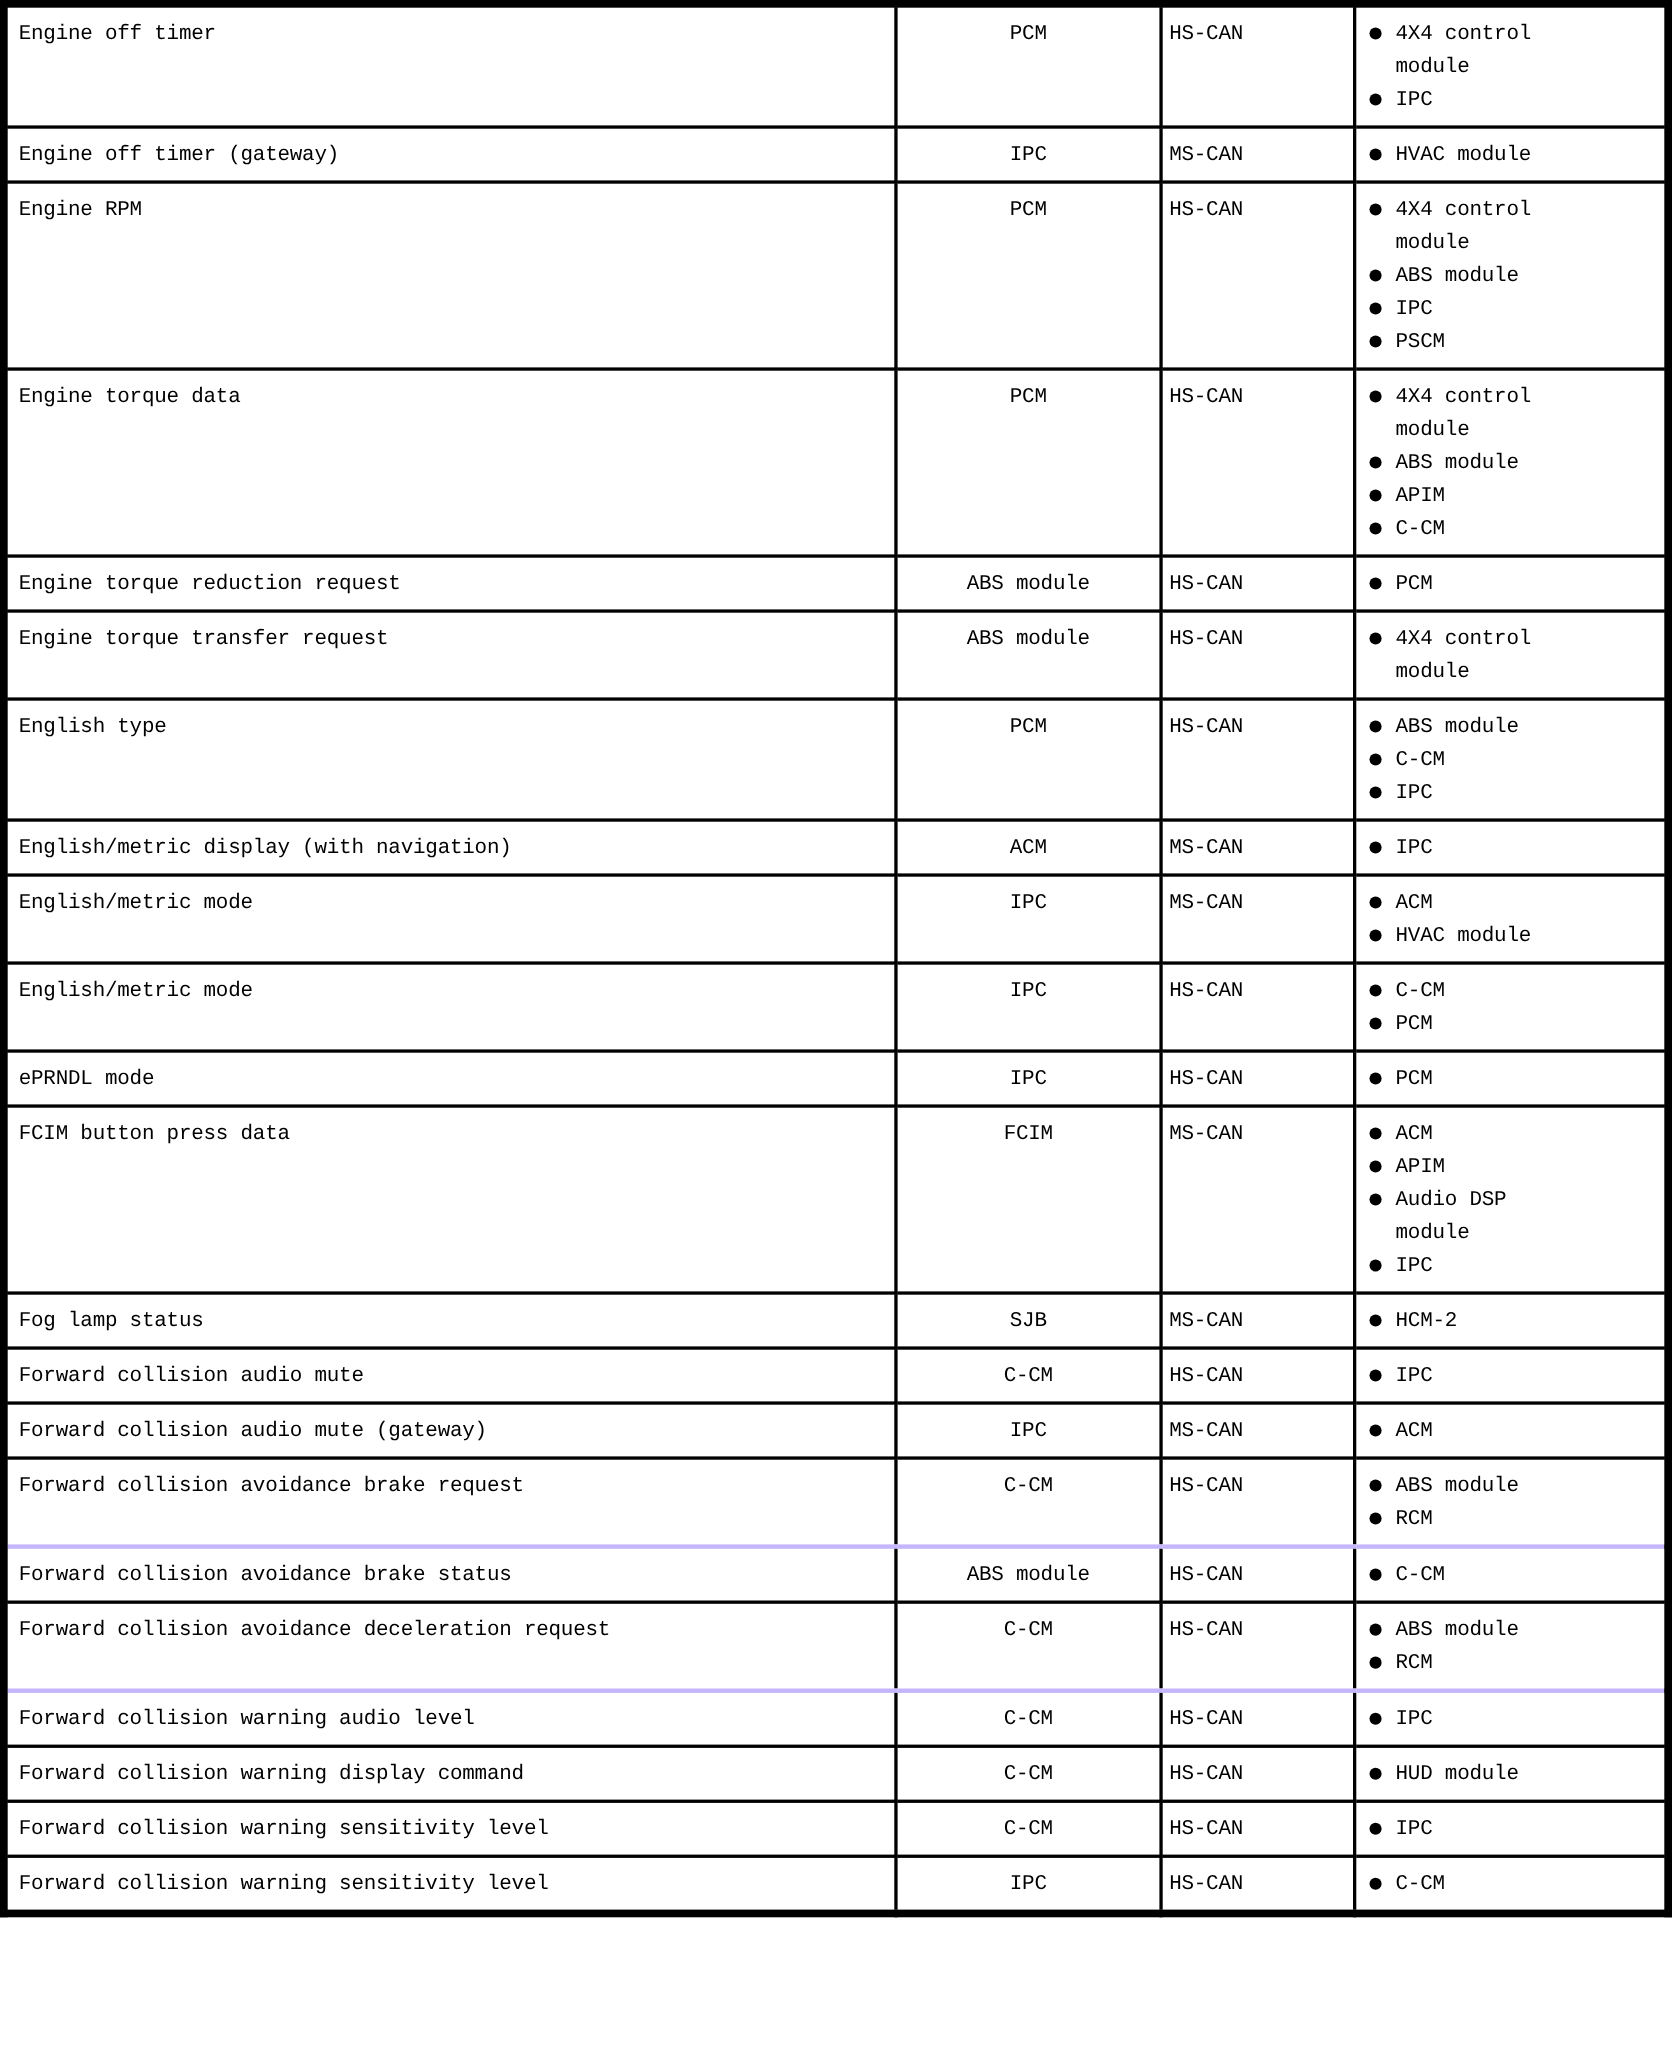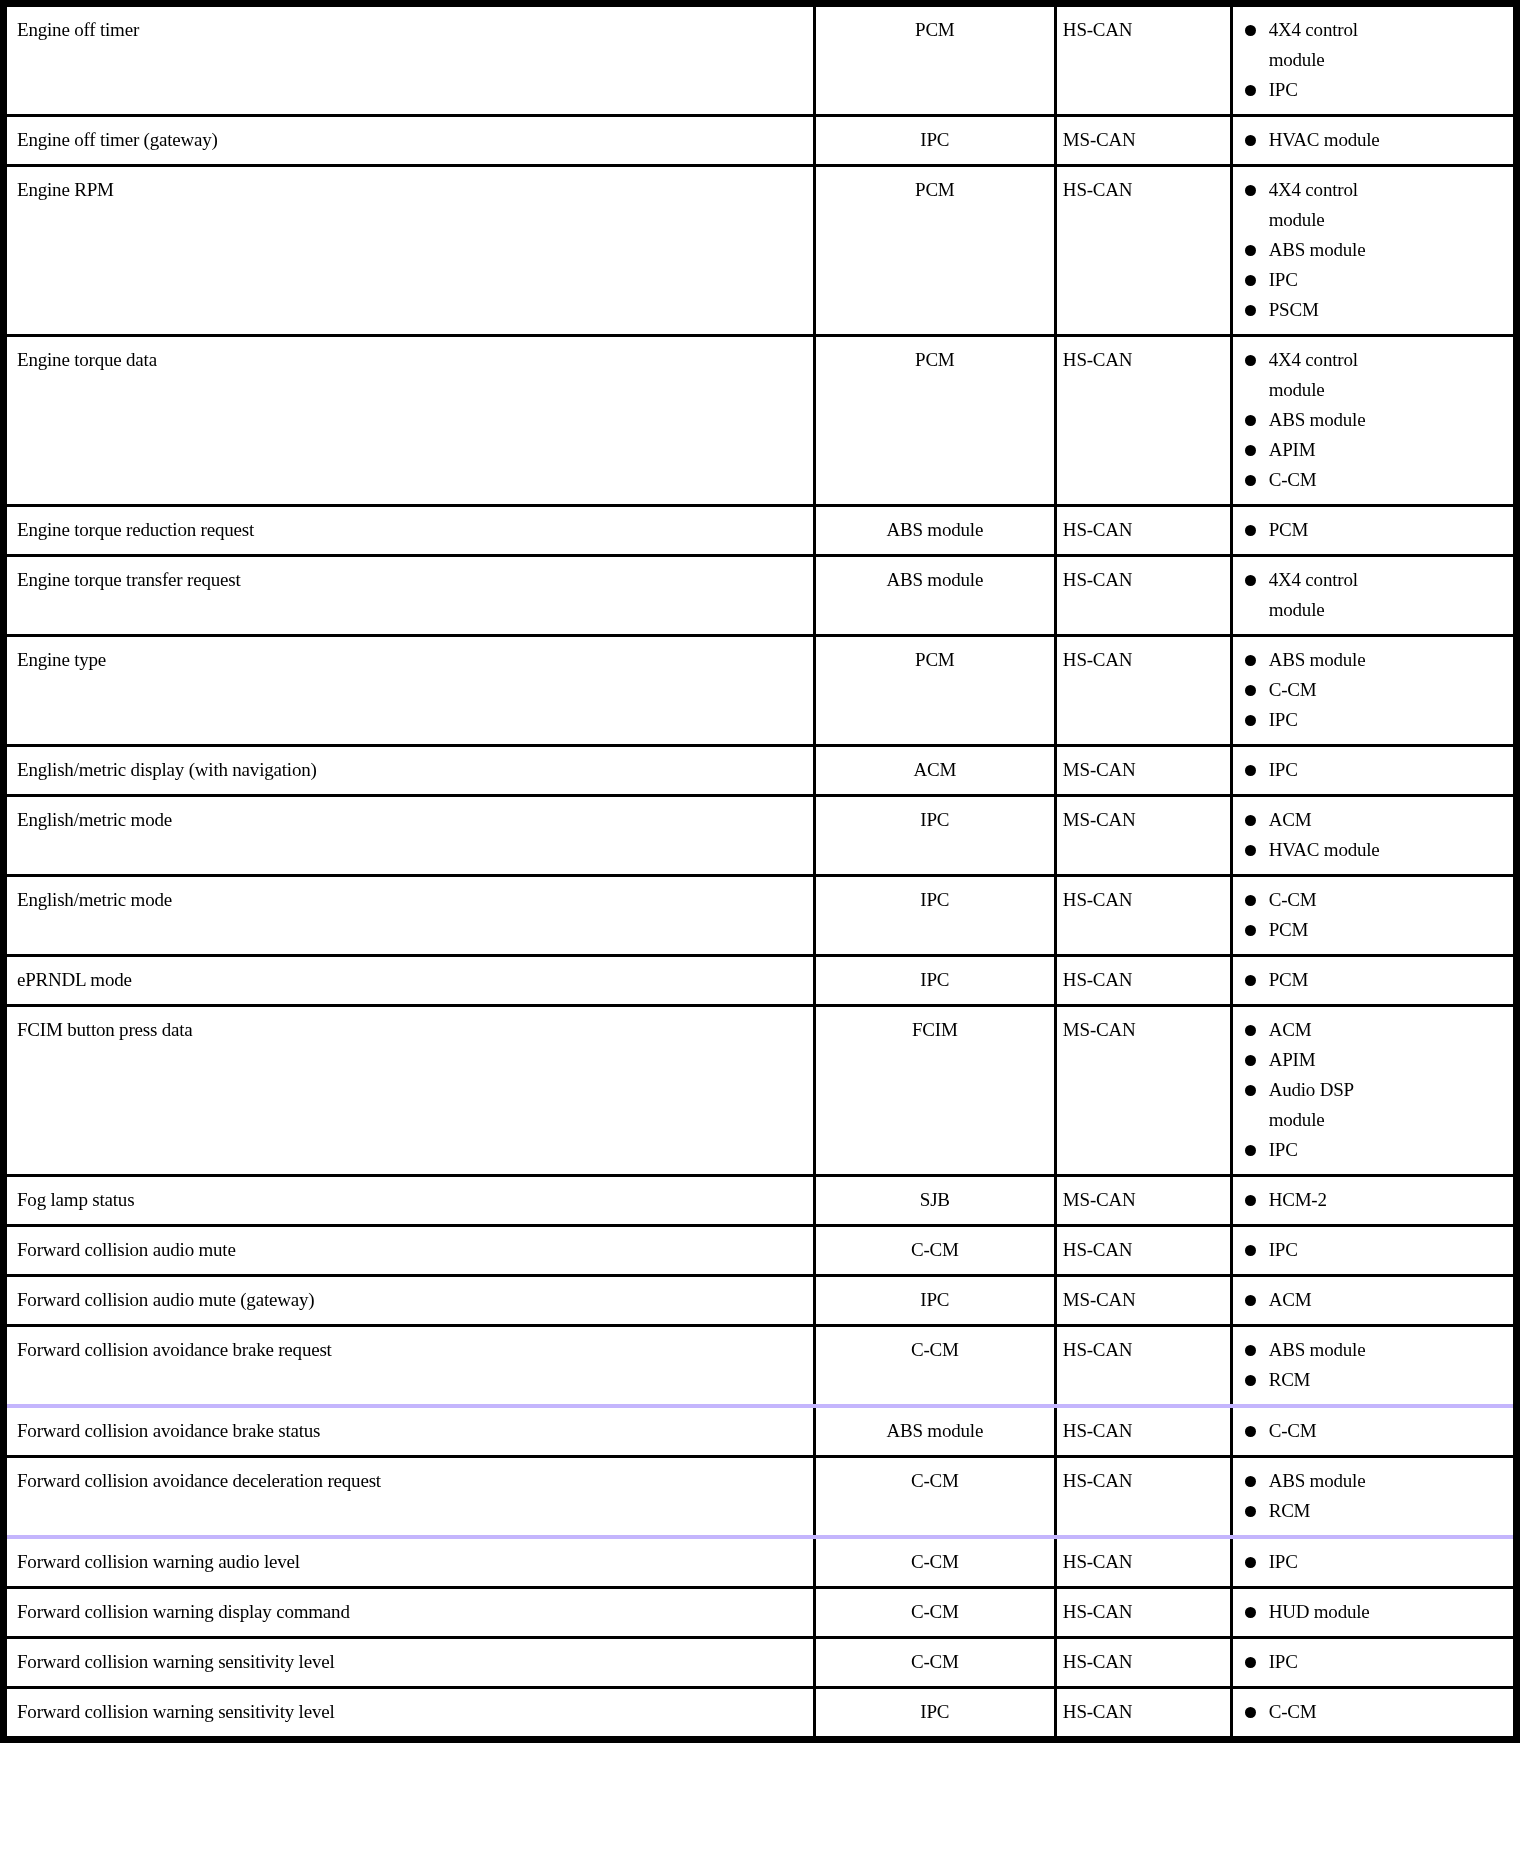--- a/index.html
+++ b/index.html
@@ -1,21 +1,21 @@
 <!DOCTYPE html>
 <html><head>
 <meta charset="utf-8">
 <style>
   html, body { margin: 0; padding: 0; background: #ffffff; }
   .page {
     width: 1520px;
     height: 1870px;
     background: #ffffff;
     box-sizing: border-box;
-    font-family: Liberation Serif, serif;
+    font-family: Liberation Mono, monospace;
   }
   table.msg-chart {
     width: 1520px;
     border-collapse: collapse;
     table-layout: fixed;
     border: 7px solid #000000;
     font-size: 19px;
     color: #000000;
     letter-spacing: -0.2px;
   }
@@ -162,21 +162,21 @@
       <ul class="rcv-list">
               <li>
                 <span class="bullet"></span>
                 <span class="rtext">4X4 control
 module</span>
               </li>
             </ul>
     </td>
   </tr>
         <tr>
-    <td class="c-msg">Engine type</td>
+    <td class="c-msg">English type</td>
     <td class="c-org">PCM</td>
     <td class="c-net">HS-CAN</td>
     <td class="c-rcv">
       <ul class="rcv-list">
               <li>
                 <span class="bullet"></span>
                 <span class="rtext">ABS module</span>
               </li>
               <li>
                 <span class="bullet"></span>

